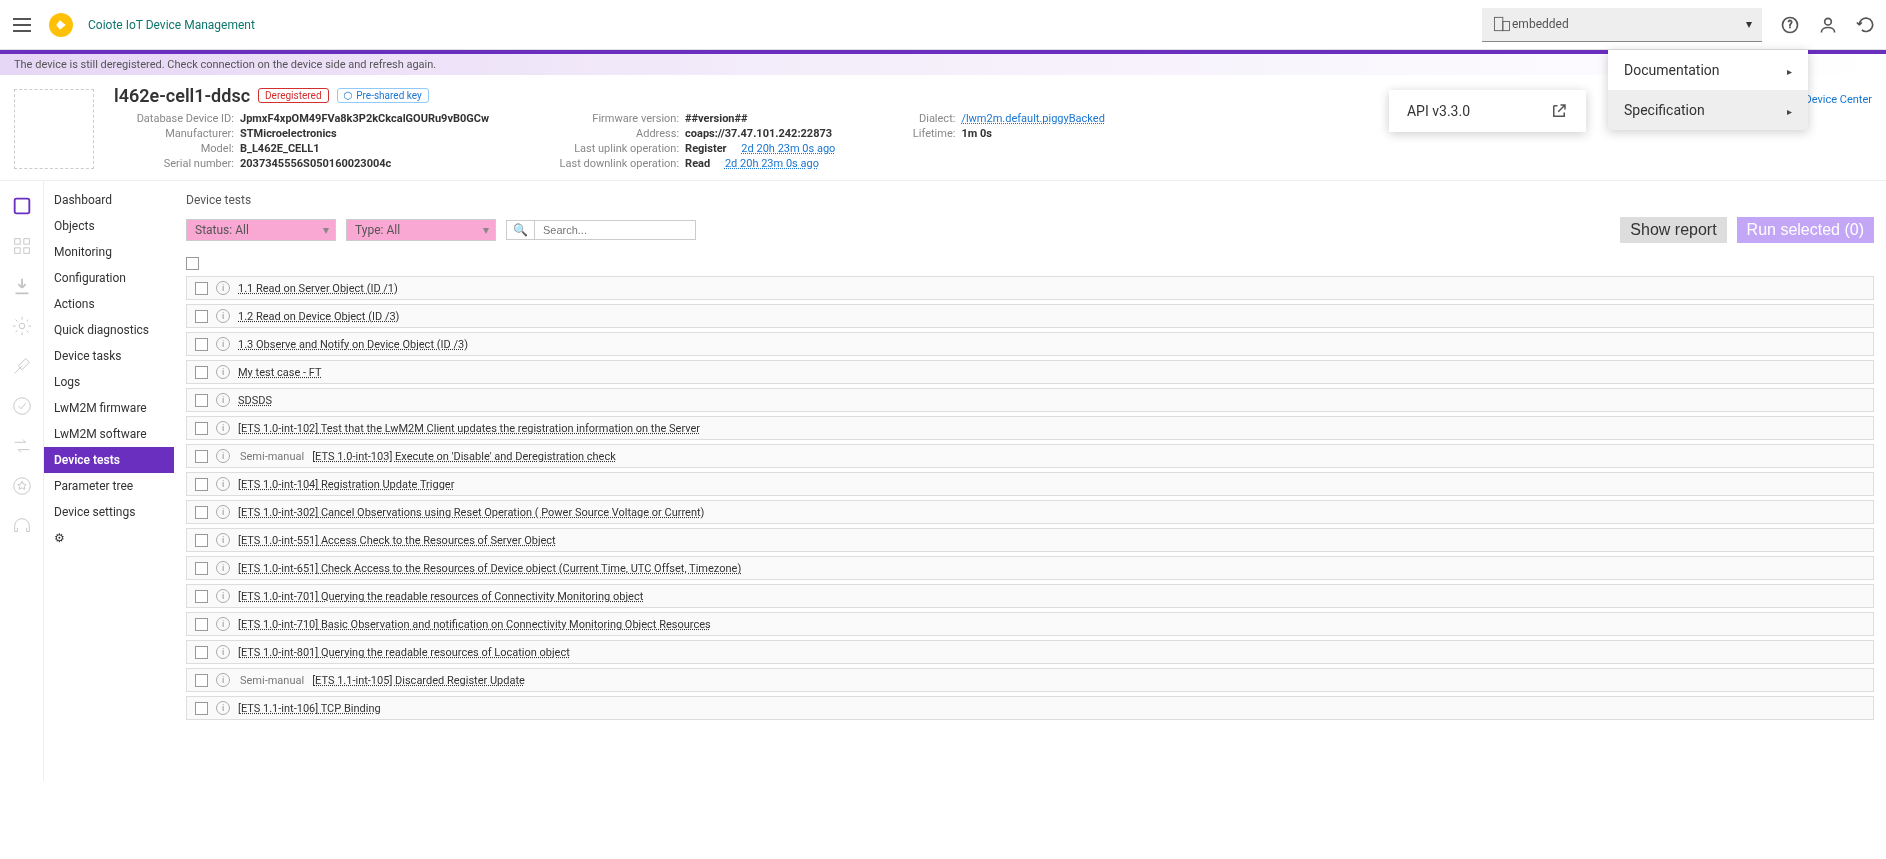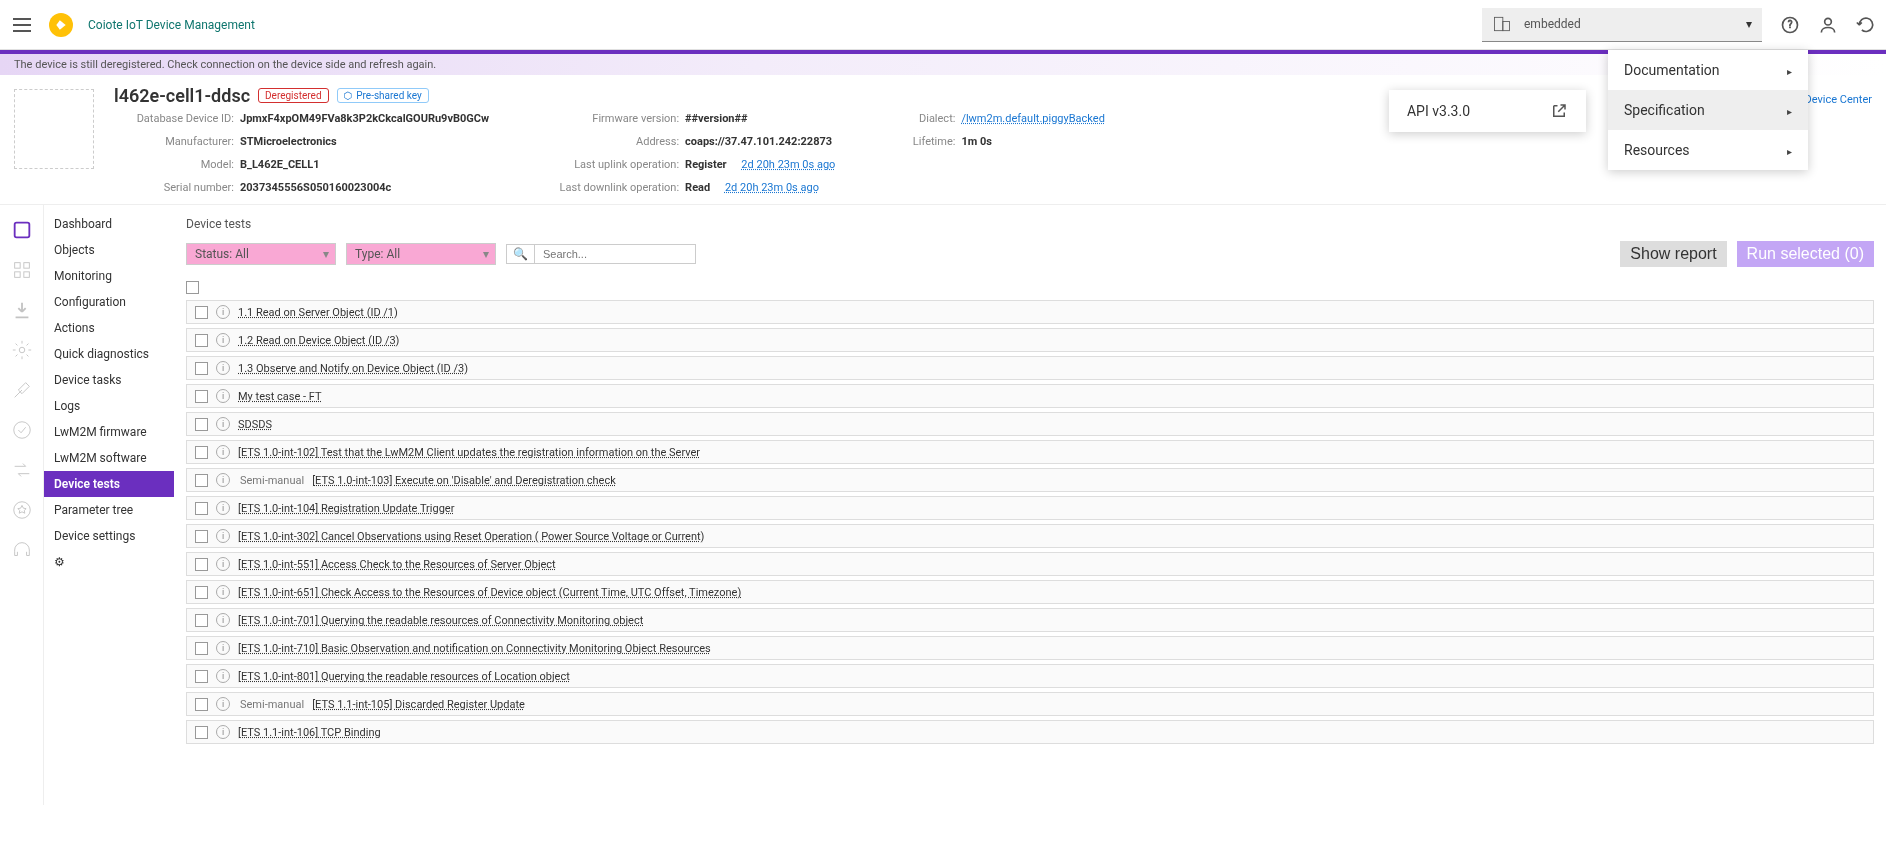--- a/index.html
+++ b/index.html
@@ -6,40 +6,40 @@
   body { font-family: "Segoe UI", Roboto, -apple-system, Arial, sans-serif; font-size: 12px; color: #333; background:#fff;}
   
   .topbar { display:flex; align-items:center; height:50px; padding:0 10px; border-bottom:1px solid #e0e0e0;}
   .topbar .left { display:flex; align-items:center; gap:15px;}
   .hamburger { cursor:pointer; width:24px; height:24px; display:flex; flex-direction:column; justify-content:center; gap:4px;}
   .hamburger span{display:block;height:2px;background:#555;width:18px;margin-left:3px;}
   .logo-circle{width:24px;height:24px;border-radius:50%;background:#FFC107;display:flex;align-items:center;justify-content:center;}
   .app-title{font-size:12px;color:#0f766e;}
   .topbar .spacer{flex:1;}
   .org-select{display:flex;align-items:center;background:#eee;border-bottom:1px solid #888;height:34px;padding:0 10px;min-width:280px;justify-content:space-between;cursor:pointer;}
-  .org-left{display:flex;gap:12px;align-items:center;color:#555;}
+  .org-left{display:flex;gap:0;align-items:center;color:#555;}
   .top-icons{display:flex;gap:18px;margin-left:18px;align-items:center;}
   .icon{width:20px;height:20px;display:inline-flex;align-items:center;justify-content:center;stroke:#555;fill:none;}
 
   
   .purple-strip{height:4px;background:#6b2fbf;}
   .notice{background:linear-gradient(to right,#e6d6f5,#f3ecfa 40%,#fff);font-size:11px;color:#555;padding:4px 14px;}
 
   
   .device-header{display:flex;padding:10px 14px;gap:20px;border-bottom:1px solid #eee;flex-wrap:wrap;}
   .chip{width:80px;height:80px;border:1px dashed #ccc;margin-top:4px;}
   .device-info{flex:1;}
   .device-title-row{display:flex;align-items:center;gap:8px;}
   .device-title{font-size:18px;font-weight:600;color:#333;}
   .badge{font-size:10px;border:1px solid;padding:1px 6px;border-radius:3px;}
   .badge-dereg{color:#d32f2f;border-color:#d32f2f;}
   .badge-psk{color:#1976d2;border-color:#90caf9;display:flex;gap:4px;align-items:center;}
   .badge-psk::before{content:"⬡";font-size:10px;}
   .meta-cols{display:flex;gap:70px;margin-top:6px;}
-  .meta-col{display:flex;flex-direction:column;gap:10px;}
+  .meta-col{display:flex;flex-direction:column;gap:2px;}
   .meta-row{display:flex;gap:6px;font-size:11px;color:#333;}
   .meta-label{color:#888;text-align:right;min-width:120px;}
   .meta-link{color:#1976d2;text-decoration:underline dotted;cursor:pointer;}
   .new-device-link{margin-left:auto;font-size:11px;color:#1976d2;cursor:pointer;align-self:flex-start;margin-top:8px;}
 
   
   .body{display:flex;min-height:600px;}
   .left-rail{width:44px;border-right:1px solid #eee;display:flex;flex-direction:column;gap:18px;padding-top:14px;align-items:center;}
   .rail-icon{width:22px;height:22px;opacity:.5;}
   .rail-icon.active{opacity:1;color:#6b2fbf;}
@@ -346,17 +346,13 @@
 
 <div class="help-menu">
   <div class="help-item">
       <span>Documentation</span>
       <span class="chev"></span>
     </div>
   <div class="help-item highlight">
       <span>Specification</span>
       <span class="chev"></span>
     </div>
-  <div class="help-item">
-      <span>Resources</span>
-      <span class="chev"></span>
-    </div>
 </div>
 
 </body></html>

